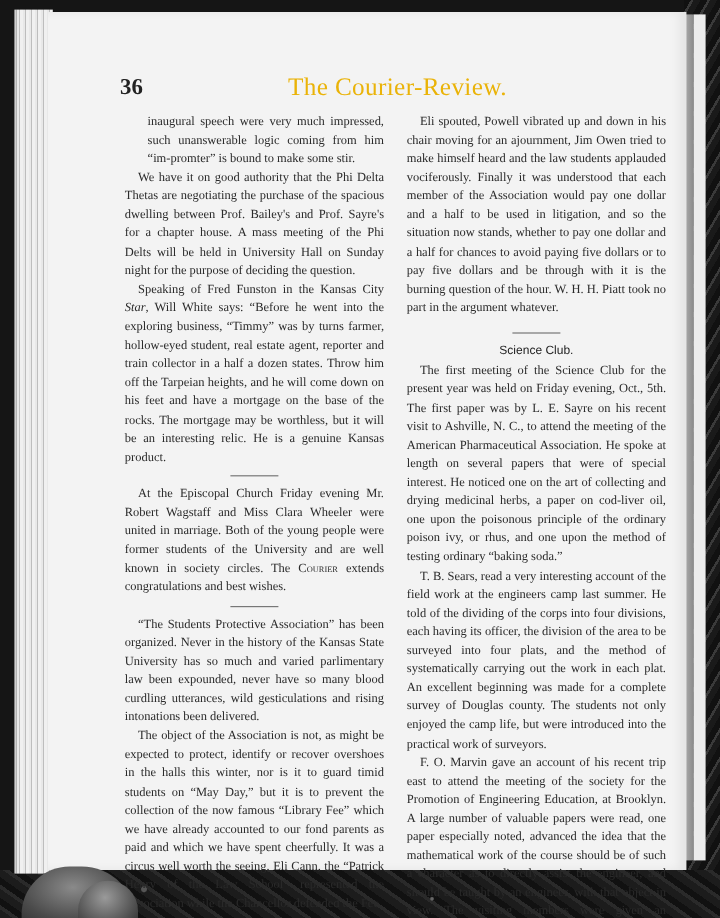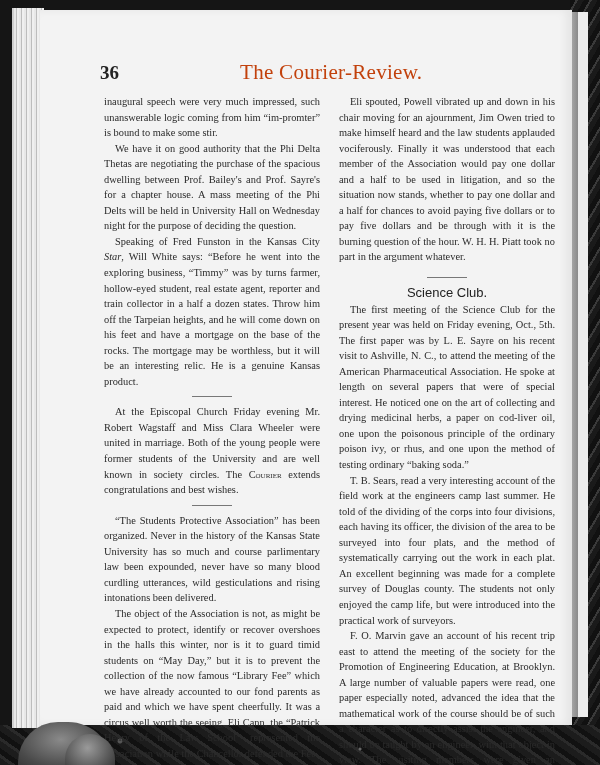--- a/index.html
+++ b/index.html
@@ -49,38 +49,38 @@
     background:radial-gradient(ellipse at 45% 35%, #9a9a9a, #505050 65%, #2a2a2a);
   }
 
   .header {
     position:absolute; left:100px; top:62px; width:440px; height:24px;
   }
   .page-number {
     position:absolute; left:0; top:0; font-size:19px; color:#222; font-weight:bold;
   }
   .running-title {
-    position:absolute; left:140px; top:-2px; font-size:21px; color:#c2410c; letter-spacing:0.3px;
+    position:absolute; left:140px; top:-2px; font-size:21px; color:#eab308; letter-spacing:0.3px;
   }
 
   .col {
     position:absolute; top:94px; width:216px;
     font-size:10.4px; line-height:15.55px; color:#2a2a2a;
     text-align:justify;
   }
   .col-left { left:104px; }
   .col-right { left:339px; }
   .col p { margin:0; text-indent:11px; }
-  .col p.noindent { text-indent:0; }
+  .col p.noindent { text-indent:0;margin-left:19px; }
   .rule {
     width:40px; height:1px; background:#777; margin:7px auto 7px auto;
   }
   .section-head {
     text-align:center; font-family:"Liberation Sans","DejaVu Sans",sans-serif;
-    font-weight:bold; font-size:13px; margin:3px 0 1px 0; color:#222;
+    font-weight:bold; font-size:10px; margin:3px 0 1px 0; color:#222;
   }
   .section-head.light { font-weight:normal; }
   .sc { font-variant:small-caps; }
 </style>
 </head>
 <body>
 
 <div class="marble-right"></div>
 <div class="marble-bottom"></div>
 <div class="page-edges"></div>
@@ -89,28 +89,28 @@
 
 <div class="page"></div>
 
 <div class="header">
   <span class="page-number">36</span>
   <span class="running-title">The Courier-Review.</span>
 </div>
 
 <div class="col col-left">
   <p class="noindent">inaugural speech were very much impressed, such unanswerable logic coming from him “im-promter” is bound to make some stir.</p>
-  <p>We have it on good authority that the Phi Delta Thetas are negotiating the purchase of the spacious dwelling between Prof. Bailey's and Prof. Sayre's for a chapter house. A mass meeting of the Phi Delts will be held in University Hall on Wednesday night for the purpose of deciding the question.</p>
+  <p>We have it on good authority that the Phi Delta Thetas are negotiating the purchase of the spacious dwelling between Prof. Bailey's and Prof. Sayre's for a chapter house. A mass meeting of the Phi Delts will be held in University Hall on Sunday night for the purpose of deciding the question.</p>
   <p><span>Speaking of Fred Funston in the Kansas City </span><i>Star</i><span>, Will White says: “Before he went into the exploring business, “Timmy” was by turns farmer, hollow-eyed student, real estate agent, reporter and train collector in a half a dozen states. Throw him off the Tarpeian heights, and he will come down on his feet and have a mortgage on the base of the rocks. The mortgage may be worthless, but it will be an interesting relic. He is a genuine Kansas product.</span></p>
 
   <div class="rule"></div>
   <p><span>At the Episcopal Church Friday evening Mr. Robert Wagstaff and Miss Clara Wheeler were united in marriage. Both of the young people were former students of the University and are well known in society circles. The </span><span class="sc">Courier</span><span> extends congratulations and best wishes.</span></p>
 
   <div class="rule"></div>
-  <p>“The Students Protective Association” has been organized. Never in the history of the Kansas State University has so much and course parlimentary law been expounded, never have so many blood curdling utterances, wild gesticulations and rising intonations been delivered.</p>
+  <p>“The Students Protective Association” has been organized. Never in the history of the Kansas State University has so much and varied parlimentary law been expounded, never have so many blood curdling utterances, wild gesticulations and rising intonations been delivered.</p>
   <p>The object of the Association is not, as might be expected to protect, identify or recover overshoes in the halls this winter, nor is it to guard timid students on “May Day,” but it is to prevent the collection of the now famous “Library Fee” which we have already accounted to our fond parents as paid and which we have spent cheerfully. It was a circus well worth the seeing, Eli Cann, the “Patrick Henry of the Law School” represented the Association while the Chancellor defended the Fee.</p>
 </div>
 
 <div class="col col-right">
   <p>Eli spouted, Powell vibrated up and down in his chair moving for an ajournment, Jim Owen tried to make himself heard and the law students applauded vociferously. Finally it was understood that each member of the Association would pay one dollar and a half to be used in litigation, and so the situation now stands, whether to pay one dollar and a half for chances to avoid paying five dollars or to pay five dollars and be through with it is the burning question of the hour. W. H. H. Piatt took no part in the argument whatever.</p>
 
   <div class="rule" style="margin-top:12px;"></div>
   <div class="section-head light">Science Club.</div>
   <p>The first meeting of the Science Club for the present year was held on Friday evening, Oct., 5th. The first paper was by L. E. Sayre on his recent visit to Ashville, N. C., to attend the meeting of the American Pharmaceutical Association. He spoke at length on several papers that were of special interest. He noticed one on the art of collecting and drying medicinal herbs, a paper on cod-liver oil, one upon the poisonous principle of the ordinary poison ivy, or rhus, and one upon the method of testing ordinary “baking soda.”</p>
   <p>T. B. Sears, read a very interesting account of the field work at the engineers camp last summer. He told of the dividing of the corps into four divisions, each having its officer, the division of the area to be surveyed into four plats, and the method of systematically carrying out the work in each plat. An excellent beginning was made for a complete survey of Douglas county. The students not only enjoyed the camp life, but were introduced into the practical work of surveyors.</p>

